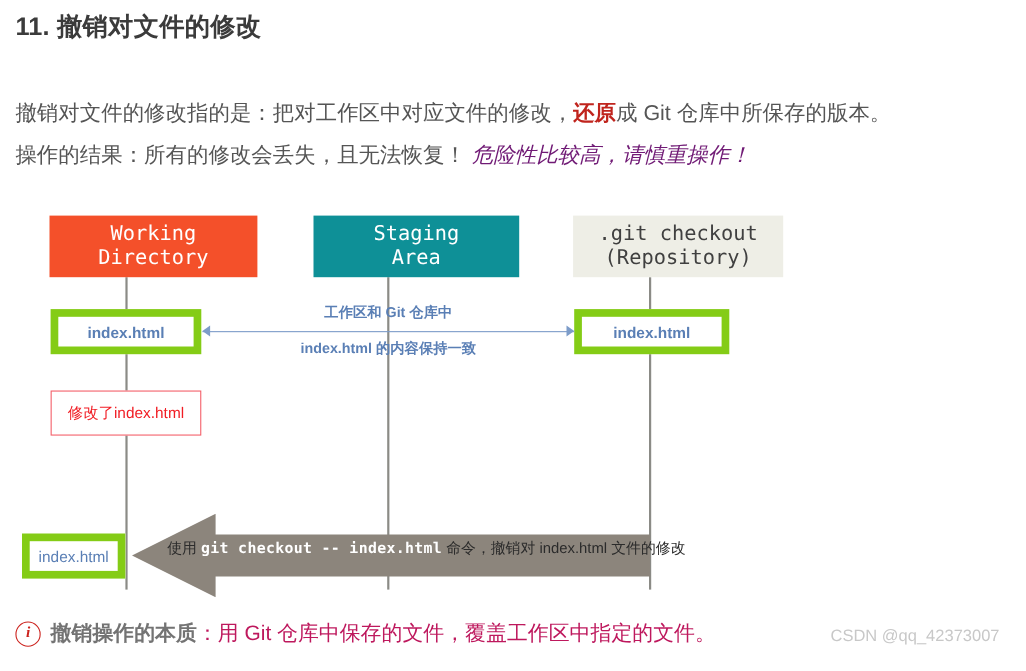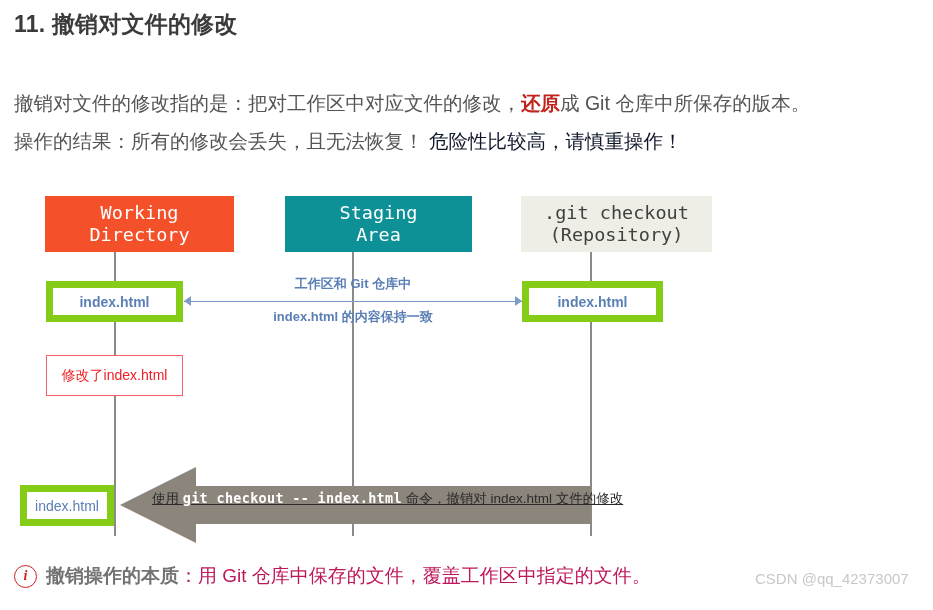--- a/index.html
+++ b/index.html
@@ -33,21 +33,21 @@
     position: absolute;
     left: 14px;
     font-size: 19.5px;
     color: #555555;
     white-space: nowrap;
     line-height: 1.2;
   }
   #para-1 { top: 92px; }
   #para-2 { top: 130px; }
   .red-bold { color: #c0241d; font-weight: bold; }
-  .red-plain { color: #0f172a; }
+  .red-plain { color: #701a75; font-style: italic; }
 
   
   #diagram {
     position: absolute;
     left: 0;
     top: 196px;
     width: 933px;
     height: 340px;
   }
   .lifeline {
@@ -161,21 +161,20 @@
   }
   #checkout-arrow svg { display: block; }
   #checkout-label {
     position: absolute;
     left: 152px;
     top: 296px;
     font-size: 13.5px;
     color: #2b2b2b;
     white-space: nowrap;
     line-height: 1;
-    text-decoration: underline;
   }
   #checkout-label .cmd {
     color: #ffffff;
     font-weight: bold;
     font-family: "DejaVu Sans Mono", "Liberation Mono", monospace;
     letter-spacing: 0.3px;
   }
 
   
   #note {

